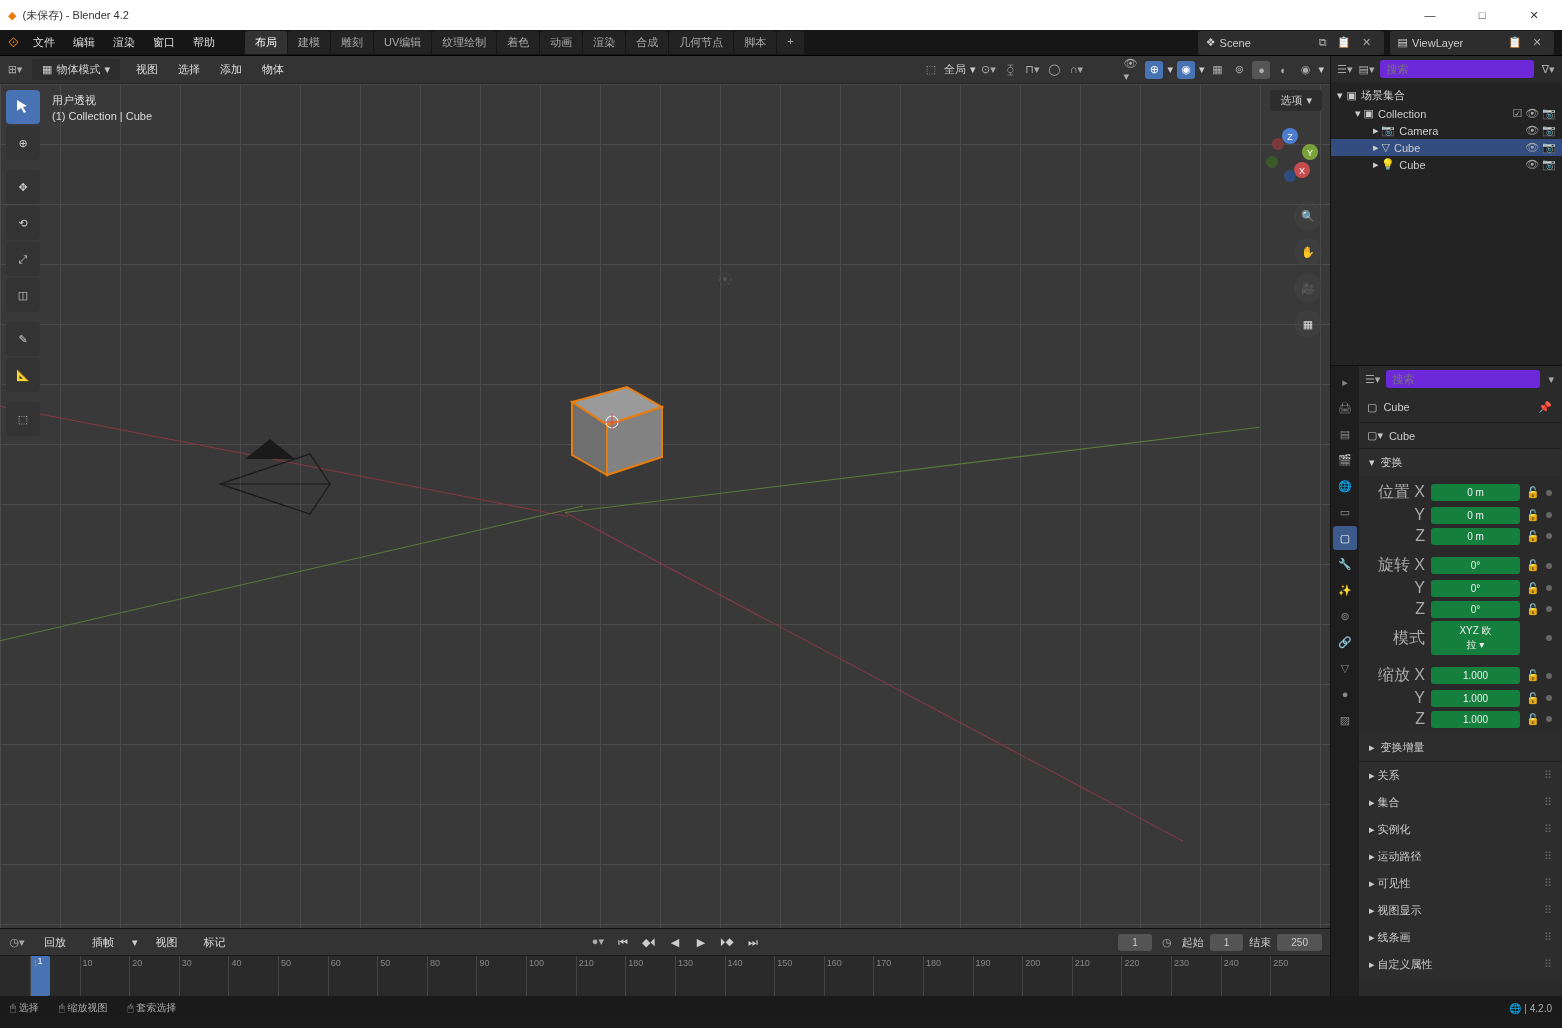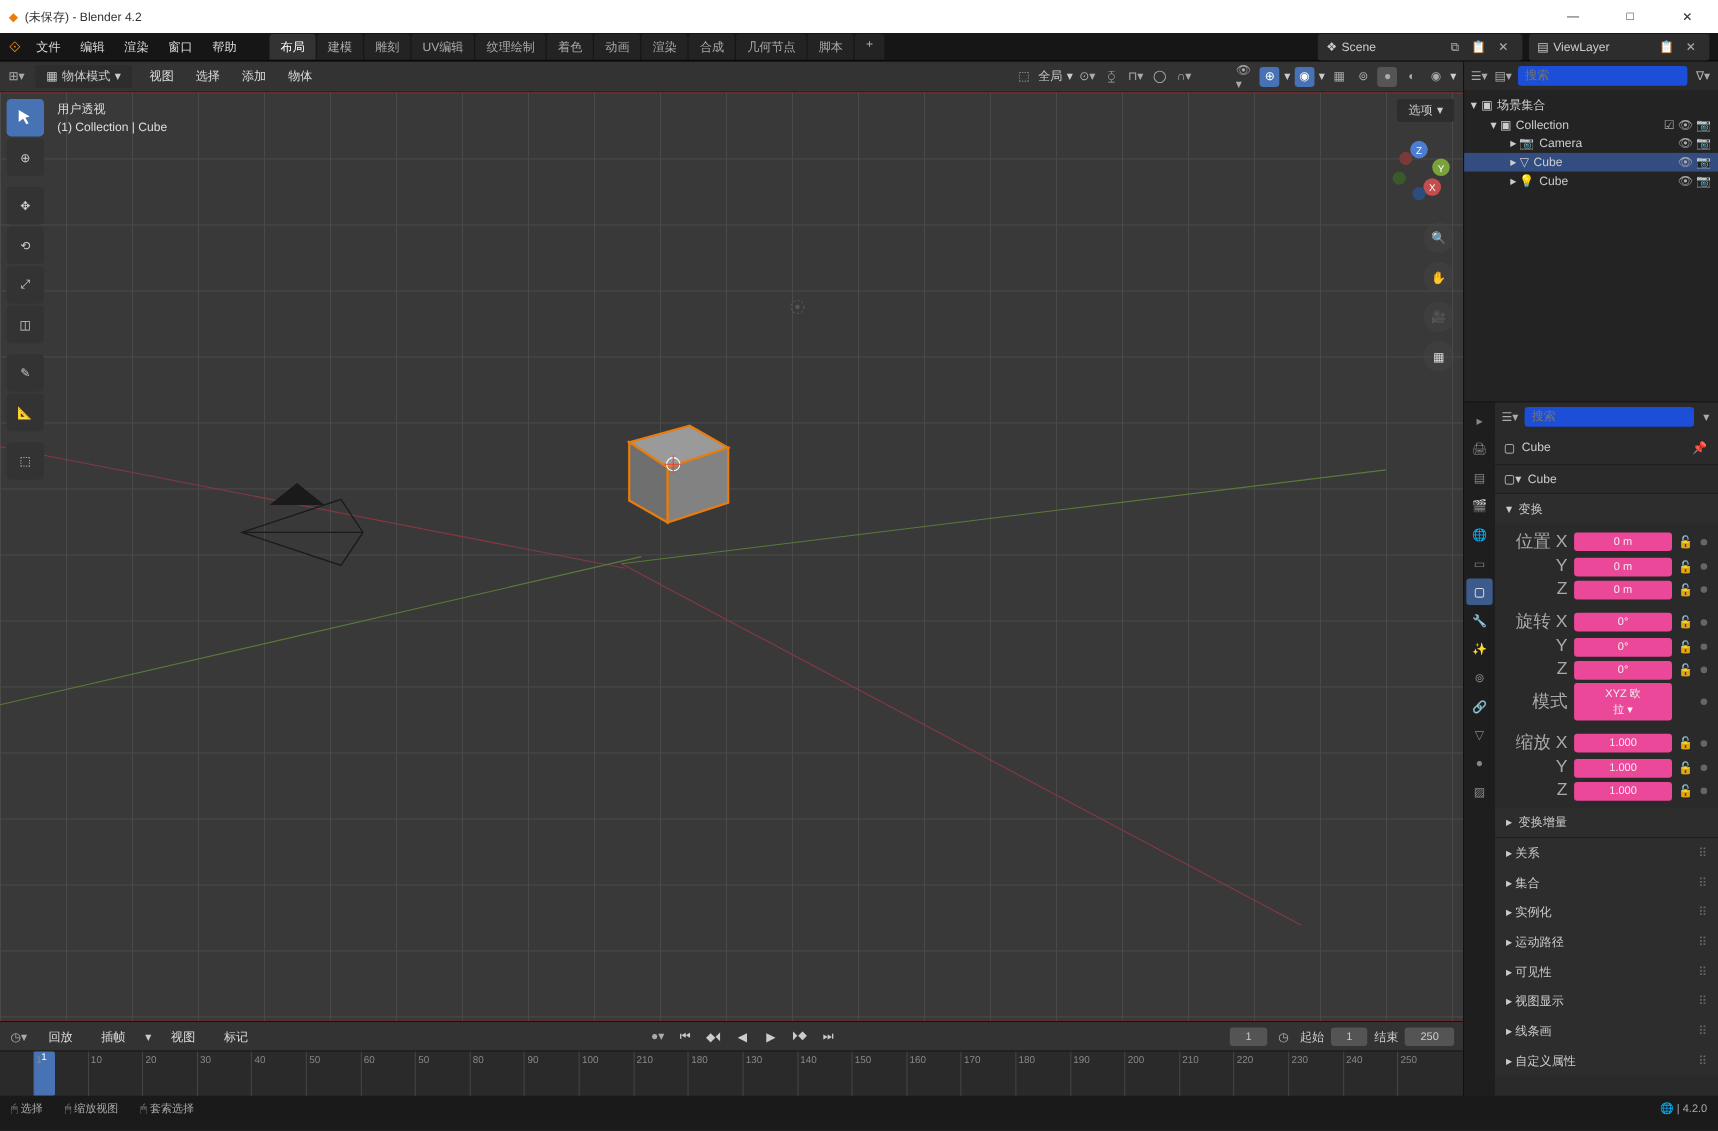--- a/index.html
+++ b/index.html
@@ -16,57 +16,57 @@
 .wtab.active{background:#333;color:#fff}
 .topmenu-right{margin-left:auto;display:flex;gap:6px;align-items:center}
 .pill{background:#2d2d2d;border-radius:3px;padding:3px 8px;display:flex;align-items:center;gap:4px;color:#ccc}
 .pill input{background:transparent;border:none;color:#ccc;width:90px;font-size:11px;outline:none}
 .iconbtn{width:18px;height:18px;display:flex;align-items:center;justify-content:center;cursor:pointer;color:#aaa;border-radius:3px}
 .main{display:flex;height:calc(100% - 56px - 32px)}
 .viewport-area{flex:1;display:flex;flex-direction:column;position:relative}
 .vp-header{height:28px;background:#333;display:flex;align-items:center;padding:0 6px;gap:8px;border-bottom:1px solid #222}
 .vp-header .seg{display:flex;align-items:center;gap:4px;color:#ccc;font-size:11px}
 .dropdown{background:#2d2d2d;padding:3px 10px;border-radius:3px;cursor:pointer;display:flex;align-items:center;gap:4px}
-.viewport{flex:1;background:#b91c1c;position:relative;overflow:hidden}
+.viewport{flex:1;background:#000000;position:relative;overflow:hidden}
 .grid{position:absolute;inset:0;background:
  linear-gradient(#4a4a4a 1px,transparent 1px) 0 0/60px 60px,
  linear-gradient(90deg,#4a4a4a 1px,transparent 1px) 0 0/60px 60px,
  #393939}
 .overlay-tl{position:absolute;top:8px;left:52px;color:#ddd;font-size:11px;line-height:16px}
 .overlay-tr{position:absolute;top:6px;right:8px;display:flex;flex-direction:column;align-items:flex-end;gap:8px}
 .gizmo{width:64px;height:64px;position:relative;margin-bottom:6px}
 .vp-rbtn{width:28px;height:28px;background:#44444480;border-radius:50%;display:flex;align-items:center;justify-content:center;cursor:pointer;color:#ddd}
 .toolbar-left{position:absolute;top:6px;left:6px;display:flex;flex-direction:column;gap:2px}
 .tlbtn{width:34px;height:34px;background:#333;border-radius:4px;display:flex;align-items:center;justify-content:center;cursor:pointer;color:#ccc}
 .tlbtn.active{background:#4772b3;color:#fff}
 .tlbtn.sep{margin-top:8px}
 .cube3d{position:absolute;left:46%;top:40%;transform:translate(-50%,-50%)}
 .axis-line{position:absolute;height:1px;transform-origin:left center}
 .right-panels{width:232px;background:#232323;display:flex;flex-direction:column;border-left:1px solid #111}
 .outliner{height:310px;display:flex;flex-direction:column;border-bottom:1px solid #111}
 .search-row{height:26px;background:#2a2a2a;display:flex;align-items:center;padding:0 6px;gap:6px}
-.search-row input{flex:1;background:#1d4ed8;border:none;border-radius:3px;padding:3px 6px;color:#ccc;font-size:11px;outline:none}
+.search-row input{flex:1;background:#6d28d9;border:none;border-radius:3px;padding:3px 6px;color:#ccc;font-size:11px;outline:none}
 .tree{flex:1;padding:4px 0;font-size:11px;overflow:auto}
 .tree-row{display:flex;align-items:center;padding:2px 6px;gap:4px;cursor:pointer}
 .tree-row.selected{background:#334d80}
 .tree-row .label{flex:1}
 .tree-row .toggles{display:flex;gap:3px;color:#aaa}
 .tree-indent{width:14px;display:inline-block}
 .props{flex:1;display:flex}
 .props-tabs{width:28px;background:#1e1e1e;display:flex;flex-direction:column;padding:4px 0;gap:2px}
 .ptab{width:24px;height:24px;margin:0 auto;border-radius:3px;display:flex;align-items:center;justify-content:center;cursor:pointer;color:#888}
 .ptab.active{background:#3d5a8c;color:#fff}
 .props-body{flex:1;display:flex;flex-direction:column;background:#2a2a2a;overflow:auto}
 .props-breadcrumb{padding:6px 8px;display:flex;align-items:center;gap:6px;border-bottom:1px solid #1e1e1e}
 .panel-section{border-bottom:1px solid #1e1e1e}
 .panel-title{padding:6px 10px;background:#2d2d2d;cursor:pointer;display:flex;align-items:center;gap:6px}
 .panel-content{padding:6px 10px;display:flex;flex-direction:column;gap:3px}
 .prop-row{display:flex;align-items:center;gap:6px}
 .prop-label{width:56px;text-align:right;color:#aaa;font-size:16px}
-.prop-field{flex:1;background:#ec4899;border-radius:3px;padding:3px 24px;text-align:center;color:#eee;font-size:10px;position:relative}
+.prop-field{flex:1;background:#15803d;border-radius:3px;padding:3px 24px;text-align:center;color:#eee;font-size:10px;position:relative}
 .prop-lock{width:14px;color:#888;cursor:pointer}
 .prop-dot{width:6px;height:6px;border-radius:50%;background:#666}
 .timeline-area{height:68px;background:#232323;border-top:1px solid #111;display:flex;flex-direction:column}
 .tl-header{height:26px;background:#333;display:flex;align-items:center;padding:0 8px;gap:10px}
 .tl-header .center{margin:0 auto;display:flex;gap:6px}
 .playbtn{width:20px;height:20px;display:flex;align-items:center;justify-content:center;cursor:pointer;color:#ccc}
 .tl-header .right{display:flex;gap:6px;align-items:center}
 .framefield{background:#545454;padding:3px 14px;border-radius:3px;font-size:10px}
 .ruler{flex:1;position:relative;background:#2a2a2a;border-top:1px solid #1a1a1a}
 .ruler-ticks{display:flex;position:absolute;top:0;left:30px;right:10px;height:100%}

